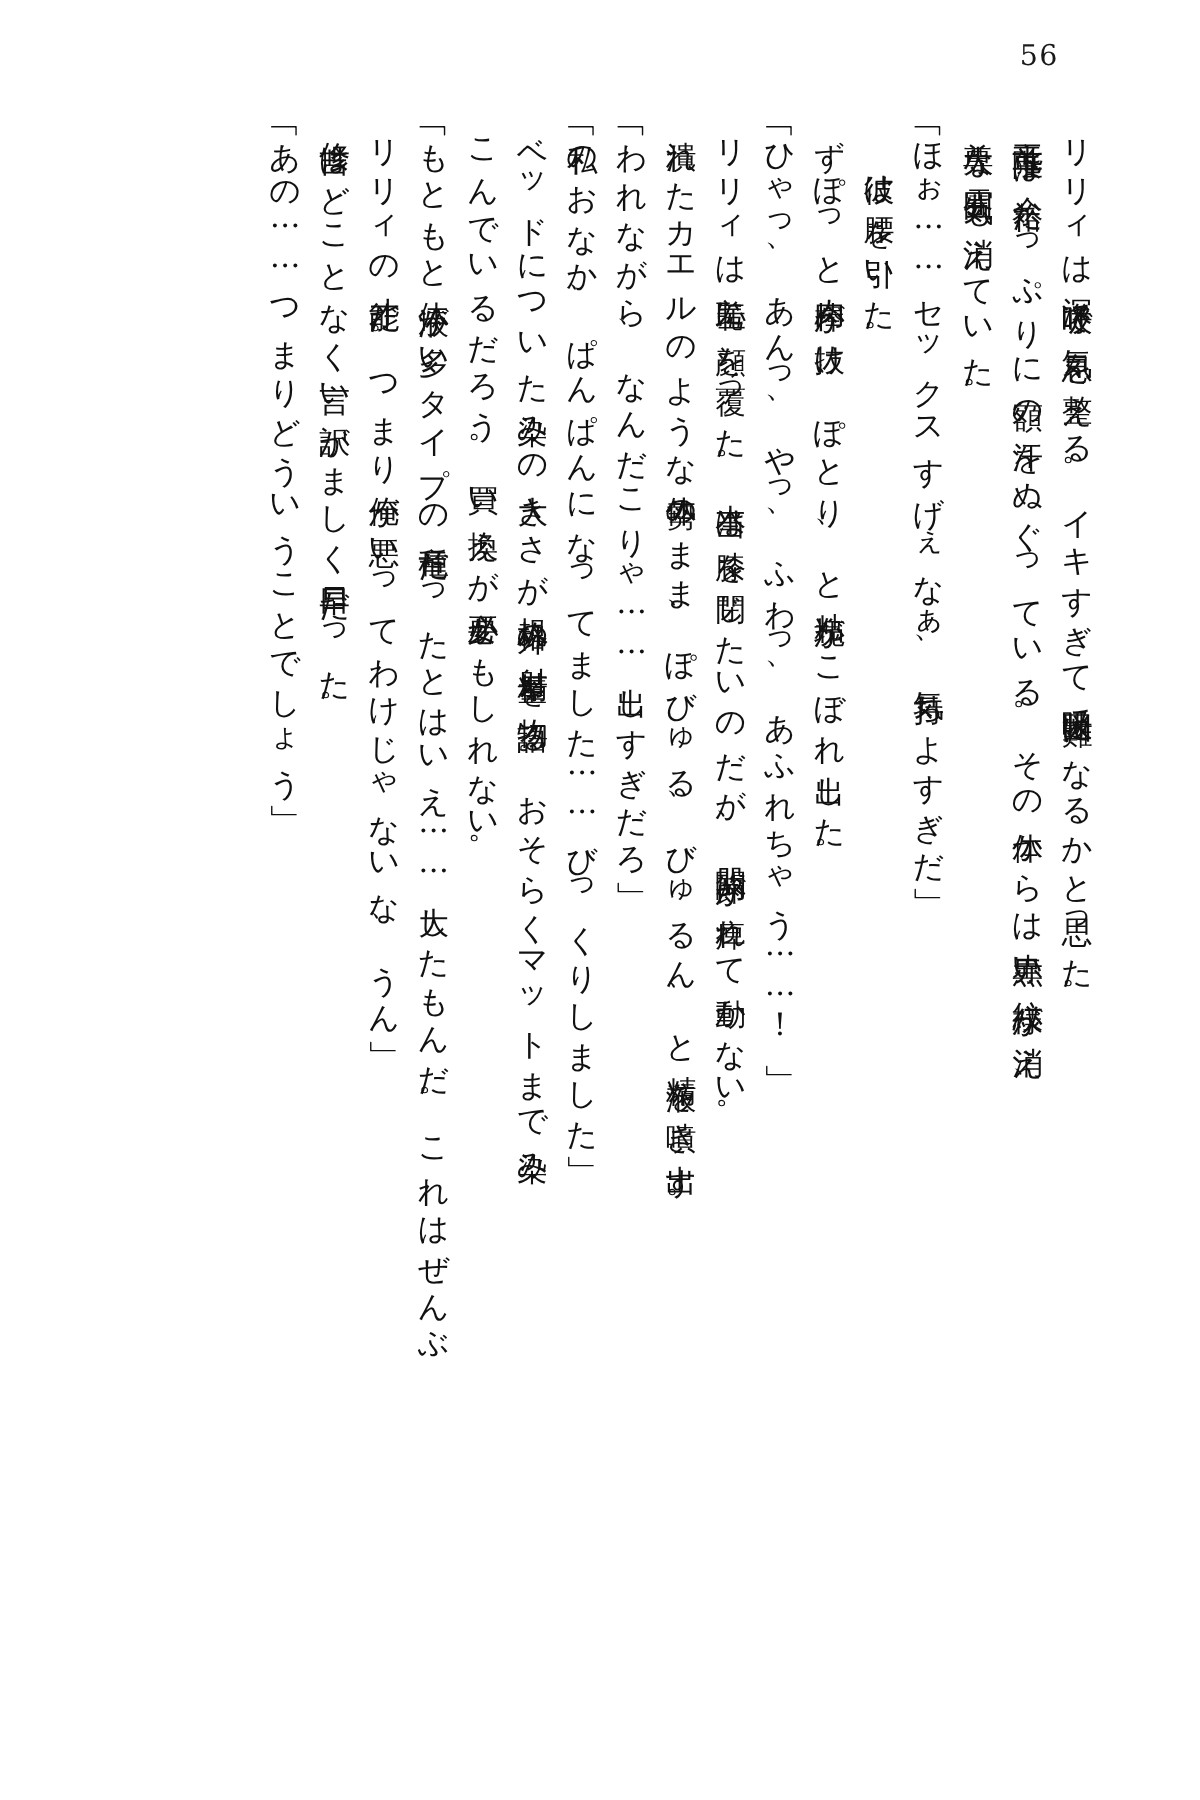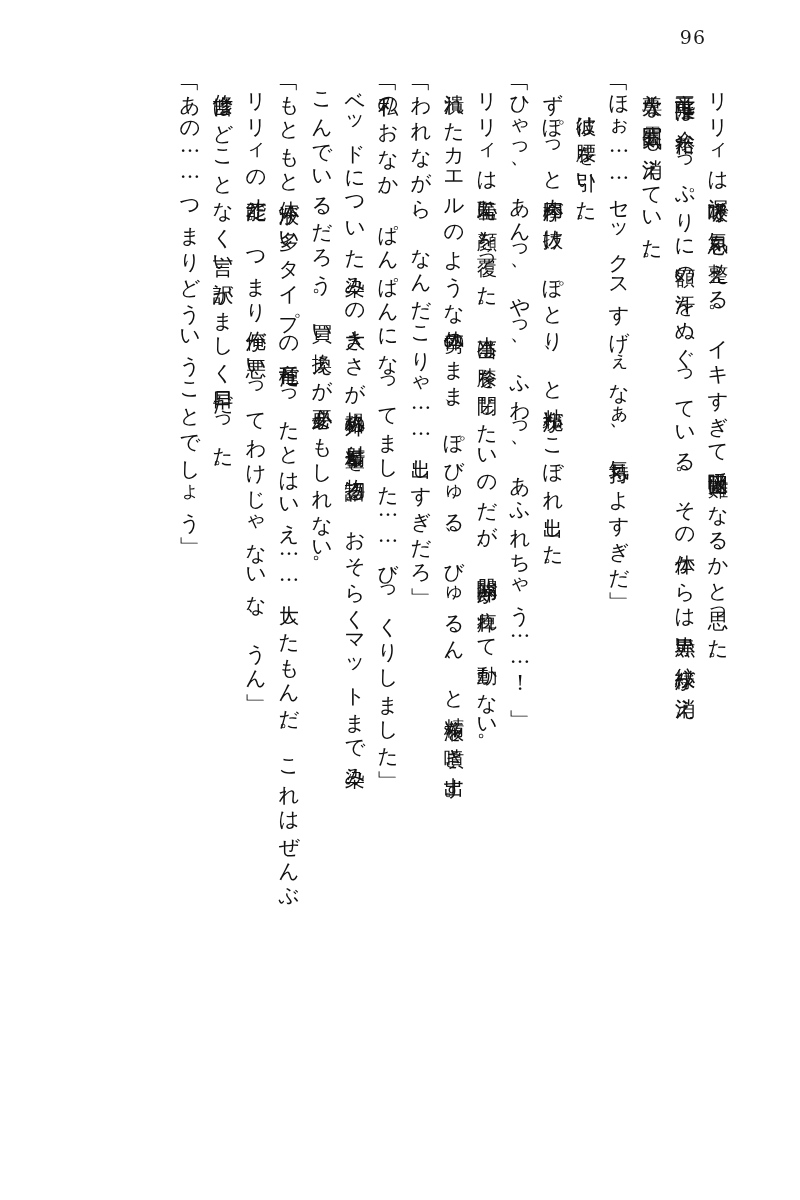--- a/index.html
+++ b/index.html
@@ -59,21 +59,21 @@
   .vline.indent {
     padding-top: 22px;
     box-sizing: border-box;
   }
 </style>
 </head>
 <body>
 
 <div class="page">
 
-  <div class="page-number">96</div>
+  <div class="page-number">56</div>
 
   <div class="text-body">
     <div class="vline">リリィは深呼吸で気息を整える。イキすぎて呼吸困難になるかと思った。</div>
     <div class="vline">竜王陛下は余裕たっぷりに額の汗をぬぐっている。その体からは赤黒い紋様が消え、</div>
     <div class="vline">尊大な雰囲気も消えていた。</div>
     <div class="vline">「ほぉ……セックスすげぇなぁ、気持ちよすぎだ」</div>
     <div class="vline indent">彼は腰を引いた。</div>
     <div class="vline">ずぽっと肉棒が抜け、ぽとり、と粘塊がこぼれ出した。</div>
     <div class="vline">「ひゃっ、あんっ、やっ、ふわっ、あふれちゃう……!」</div>
     <div class="vline">リリィは羞恥に顔を覆った。本当は膝を閉じたいのだが、股関節が痺れて動かない。</div>

